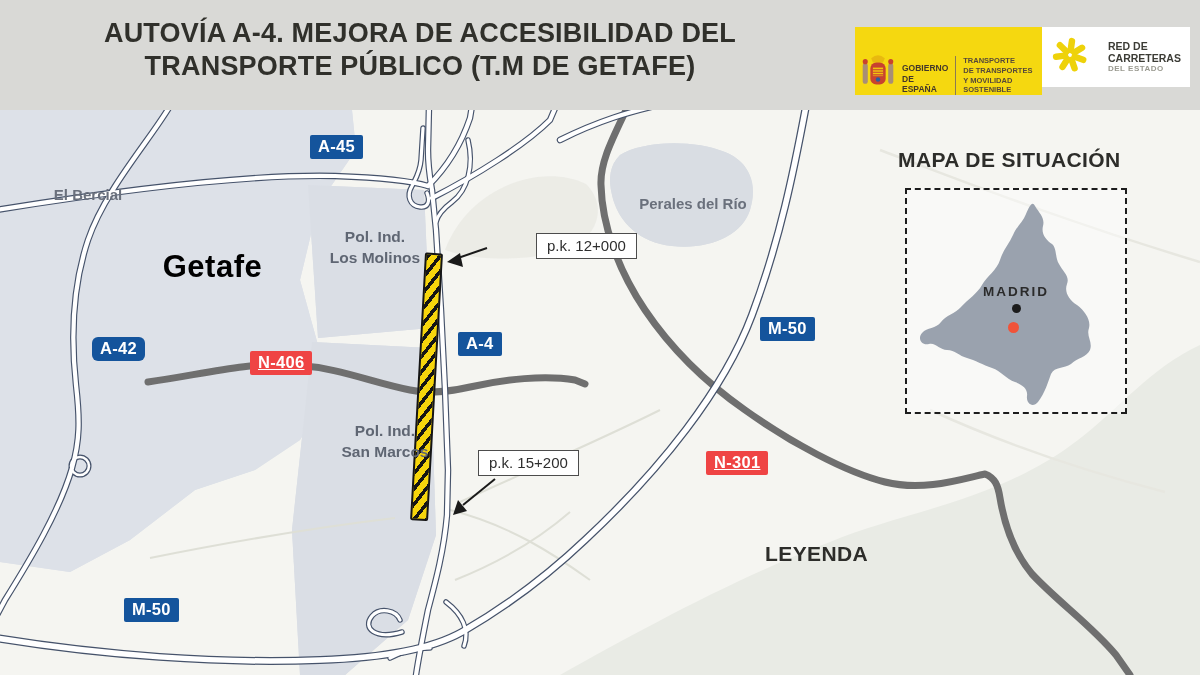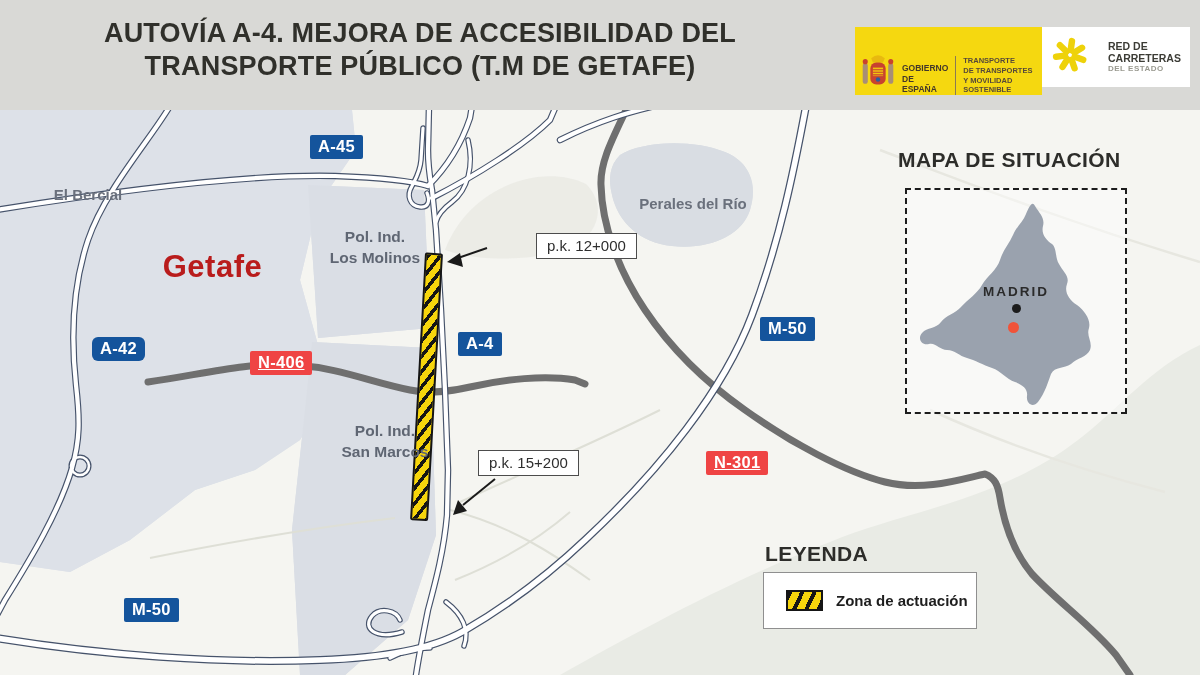--- a/index.html
+++ b/index.html
@@ -22,21 +22,21 @@
   
   .map{position:absolute;left:0;top:110px;width:1200px;height:565px;background:#f5f5f1;}
   .map svg.base{position:absolute;left:0;top:0;}
 
   .badge{position:absolute;color:#fff;font-weight:bold;font-size:16.5px;
          padding:2px 8px 3px;border-radius:2px;letter-spacing:.3px;}
   .badge.blue{background:#14549c;}
   .badge.gray{background:#ef4444;text-decoration:underline;}
 
   .place{position:absolute;font-weight:bold;color:#5f6673;font-size:15.5px;text-align:center;line-height:1.35;}
-  .place.big{font-size:31px;color:#b91c1c;letter-spacing:.5px;}
+  .place.big{font-size:31px;color:#000000;letter-spacing:.5px;}
   .place.light{color:#6a707c;font-size:15px;}
 
   .callout{position:absolute;background:#fff;border:1.4px solid #4c4c4c;color:#2e2e2e;
            font-size:15px;font-weight:normal;padding:3px 10px 4px;white-space:nowrap;}
 
   .work-zone{position:absolute;left:425px;top:143px;width:14px;height:264px;
              background-color:#f6d50c;
              background-image:repeating-linear-gradient(125deg,#151515 0 3.5px,rgba(0,0,0,0) 3.5px 9.5px);
              border:2px solid #151515;border-radius:2px;
              transform:rotate(3.2deg);transform-origin:50% 0;}
@@ -232,19 +232,15 @@
     <div class="inset">
       <svg width="217" height="221" viewBox="0 0 217 221">
         <path fill="#9aa2ae" d="M128,16 C133,24 138,28 136,36 C134,44 139,50 145,54 C150,58 148,68 152,74 C156,82 163,86 160,94 C157,102 162,110 170,115 C178,121 184,130 182,138 C179,146 186,152 183,160 C180,167 170,168 164,174 C157,179 148,176 144,184 C141,192 138,203 131,212 C126,218 119,214 120,206 C121,199 116,195 108,192 C99,189 94,181 85,178 C76,175 68,170 60,168 C52,166 48,160 40,160 C33,160 28,152 22,154 C15,156 10,149 15,143 C20,137 29,139 34,132 C39,125 48,124 54,117 C61,109 70,104 75,95 C80,86 90,80 93,70 C96,60 102,54 106,45 C110,36 116,32 119,24 C122,17 125,10 128,16 Z"></path>
       </svg>
       <div class="inset-city">MADRID</div>
       <div class="dot black"></div>
       <div class="dot red"></div>
     </div>
 
     <div class="legend-title">LEYENDA</div>
-    <div class="legend-box">
-      <span class="legend-swatch"></span>
-      <span class="legend-label">Zona de actuación</span>
-    </div>
 
   </div>
 </div>
 
 </body></html>

